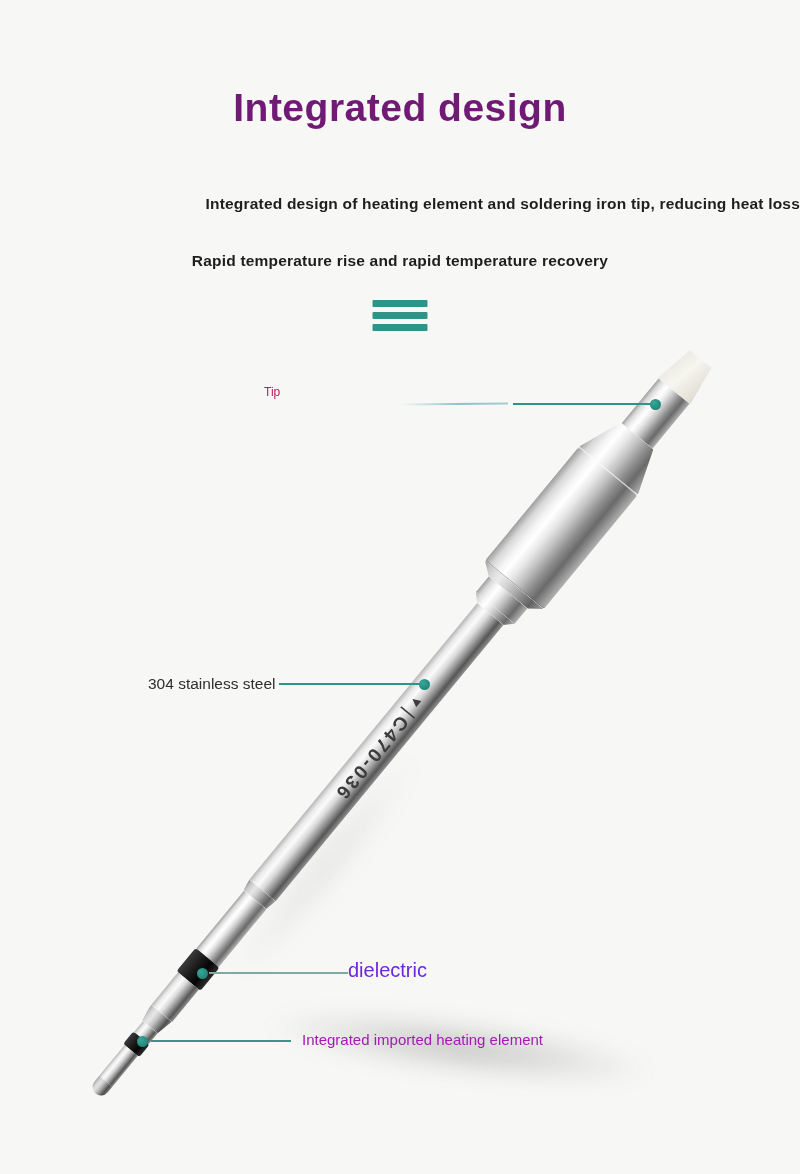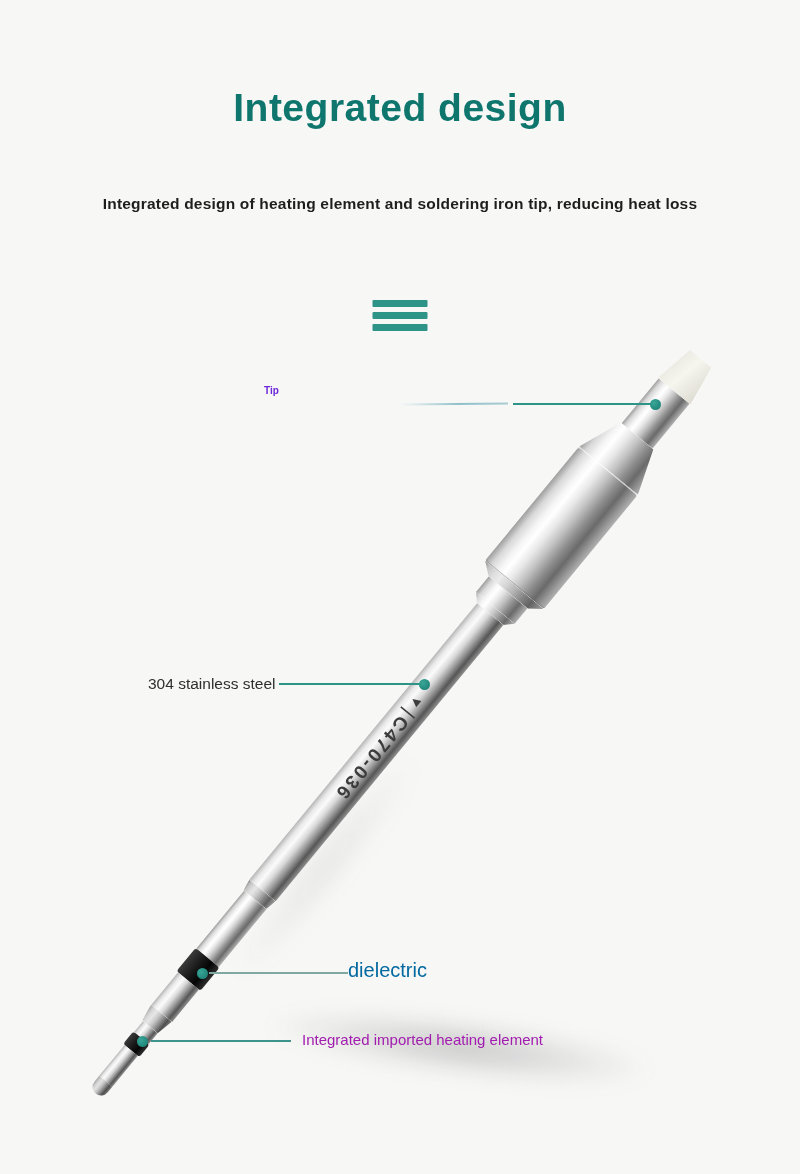--- a/index.html
+++ b/index.html
@@ -1,24 +1,24 @@
 <!DOCTYPE html>
 <html><head>
 <meta charset="utf-8">
 <style>
   html,body{margin:0;padding:0;}
   body{width:800px;height:1174px;font-family:"Liberation Sans","DejaVu Sans",sans-serif;}
   .stage{position:relative;width:800px;height:1174px;background:#f7f7f6;overflow:hidden;}
 
   
   .title{position:absolute;top:60px;left:0;width:100%;text-align:center;
-         font-size:39px;font-weight:800;color:#0f766e;letter-spacing:.5px;}
+         font-size:39px;font-weight:800;color:#701a75;letter-spacing:.5px;}
   .sub{position:absolute;left:0;width:100%;text-align:center;
        font-size:15.5px;font-weight:700;color:#1e1e1e;letter-spacing:.2px;}
-  .sub1{top:179px;}
+  .sub1{top:179px;text-align:right;}
   .sub2{top:236px;}
   .divider{position:absolute;top:300px;left:50%;transform:translateX(-50%);
            display:flex;flex-direction:column;gap:5px;}
   .divider .bar{width:55px;height:7px;background:#2e9488;border-radius:1px;}
 
   
   .shadow1{position:absolute;left:180px;top:1005px;width:560px;height:85px;
            background:radial-gradient(ellipse 50% 50% at 50% 50%,rgba(95,95,95,.30),rgba(120,120,120,0) 70%);
            filter:blur(9px);transform:rotate(7deg);}
   .shadow2{position:absolute;left:115px;top:840px;width:420px;height:55px;
@@ -55,23 +55,23 @@
   .endcap{width:17px;height:16px;border-radius:0 0 9px 9px;filter:brightness(.9);}
 
   .marking{position:absolute;top:108px;left:50%;margin-left:11px;
            transform-origin:0 0;transform:rotate(90deg);white-space:nowrap;
            font-size:19px;font-weight:600;letter-spacing:2.5px;color:#3c3c3c;}
   .marking .tri{font-size:14px;letter-spacing:4px;}
   .marking .bar-glyph{font-weight:400;letter-spacing:4px;}
 
   
   .lbl{position:absolute;white-space:nowrap;}
-  .lbl-tip{left:264px;top:385px;font-size:10px;font-weight:700;color:#6d28d9;}
+  .lbl-tip{left:264px;top:385px;font-size:12px;font-weight:400;color:#be185d;}
   .lbl-steel{left:148px;top:675px;font-size:15.5px;font-weight:400;color:#2e2e2e;text-align:center;}
-  .lbl-dielectric{left:348px;top:959px;font-size:20px;font-weight:400;color:#0369a1;}
+  .lbl-dielectric{left:348px;top:959px;font-size:20px;font-weight:400;color:#6d28d9;}
   .lbl-heating{left:302px;top:1031px;font-size:15px;font-weight:500;color:#a21caf;}
 
   .cline{position:absolute;height:2px;background:#2e9488;}
   .cline-tip-a{left:400px;top:403px;width:108px;height:2px;transform:rotate(-.5deg);
       background:linear-gradient(90deg,rgba(150,200,215,0) 0%,#8fc0ca 55%,#a9cdd2 100%);}
   .cline-tip-b{left:513px;top:403px;width:139px;}
   .cline-steel{left:279px;top:683px;width:142px;}
   .cline-dielectric{left:209px;top:972px;width:139px;background:#7fa8a1;}
   .cline-heating{left:151px;top:1040px;width:140px;background:#3e948a;}
 
@@ -82,20 +82,21 @@
   .cdot-dielectric{left:197px;top:968px;}
   .cdot-heating{left:137px;top:1036px;}
 </style>
 </head>
 <body>
 
 <div class="stage">
 
   <h1 class="title">Integrated design</h1>
   <p class="sub sub1">Integrated design of heating element and soldering iron tip, reducing heat loss</p>
+  <p class="sub sub2">Rapid temperature rise and rapid temperature recovery</p>
 
   <div class="divider">
     <div class="bar"></div>
     <div class="bar"></div>
     <div class="bar"></div>
   </div>
 
   <div class="shadow2"></div>
   <div class="shadow1"></div>
 

